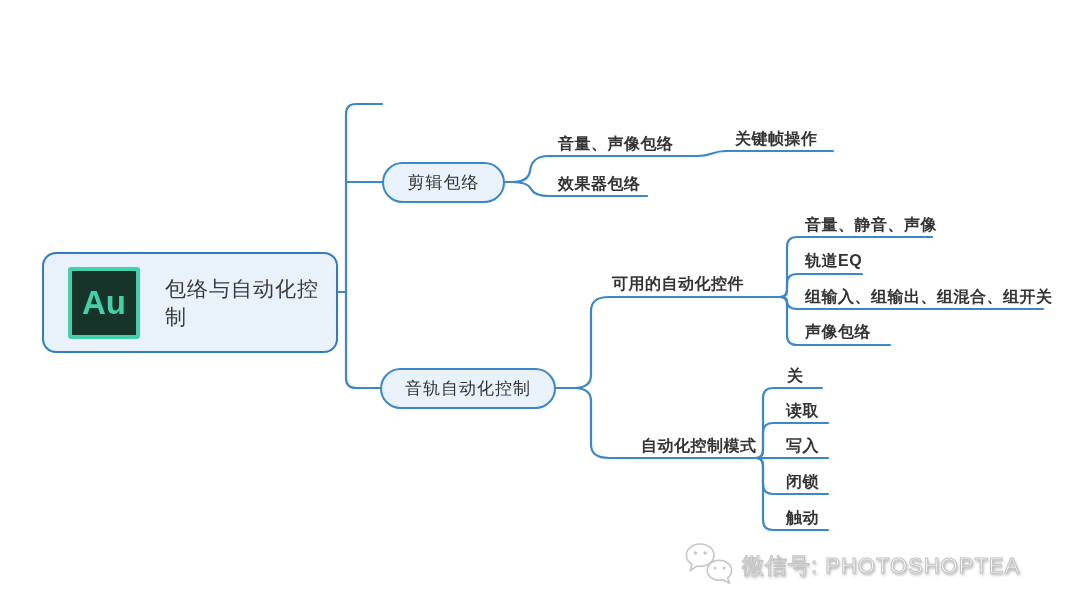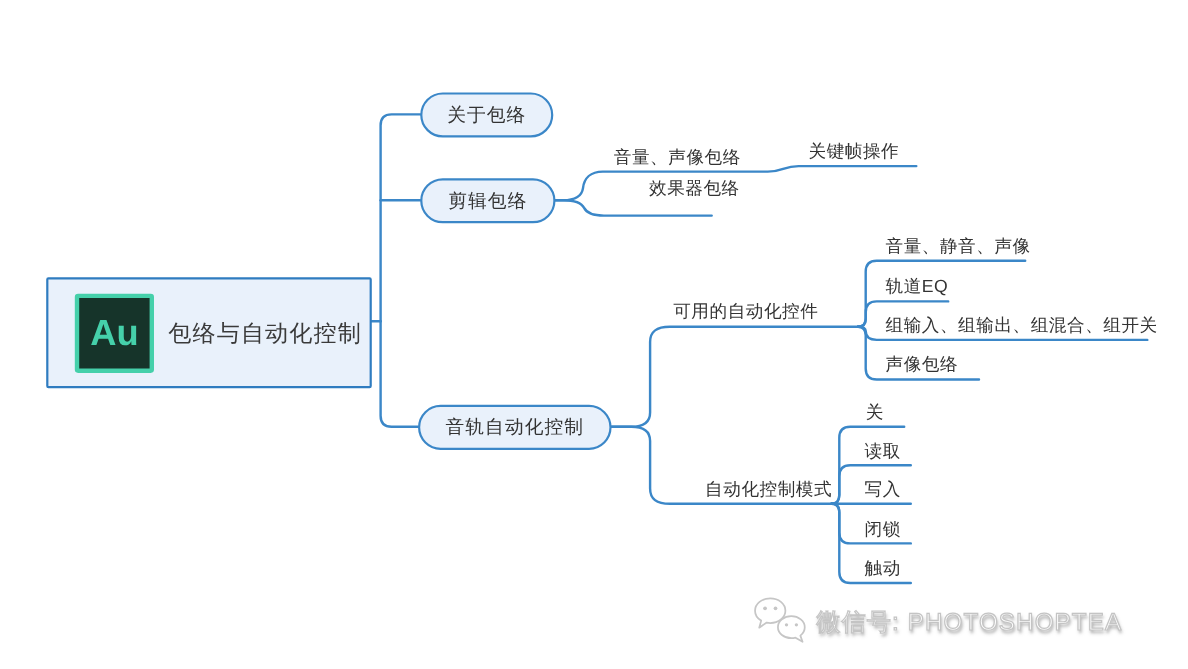--- a/index.html
+++ b/index.html
@@ -7,44 +7,44 @@
     width:1080px;height:608px;position:relative;background:#ffffff;overflow:hidden;
     font-family:"Liberation Sans","DejaVu Sans",sans-serif;
   }
   #canvas{position:absolute;inset:0;width:1080px;height:608px;}
   svg.edges{position:absolute;left:0;top:0;width:1080px;height:608px;pointer-events:none;}
   svg.edges path{fill:none;stroke:var(--line,#3b87c8);stroke-width:2.2;stroke-linecap:round;}
 
   .root-node{
     position:absolute;left:42px;top:252px;width:296px;height:101px;box-sizing:border-box;
     background:var(--node-fill,#e9f1fb);border:2.5px solid var(--node-border,#2f7cc0);
-    border-radius:2px;display:flex;align-items:center;gap:13px;padding-left:24px;
+    border-radius:14px;display:flex;align-items:center;gap:25px;padding-left:24px;
   }
   .au-logo{
     width:72px;height:72px;box-sizing:border-box;flex:0 0 auto;
     background:var(--logo-bg,#16342a);border:4px solid var(--logo-accent,#45d0aa);
     color:var(--logo-accent,#45d0aa);font-size:33px;font-weight:bold;
     display:flex;align-items:center;justify-content:center;border-radius:3px;
   }
   .root-title{font-size:21px;color:var(--text-dark,#3a3a3a);letter-spacing:1px;}
 
   .pill{
     position:absolute;box-sizing:border-box;height:41px;
     background:var(--node-fill,#e9f1fb);border:2.5px solid var(--line,#3b87c8);
     border-radius:21px;display:flex;align-items:center;justify-content:center;
     font-size:17px;color:#333333;letter-spacing:1px;
   }
   .pill.about{left:382px;top:84px;width:121px;}
   .pill.clip {left:382px;top:162px;width:123px;}
   .pill.track{left:380px;top:368px;width:176px;text-align:center;}
 
-  .lab{position:absolute;font-size:16px;color:#333333;letter-spacing:.5px;white-space:nowrap;line-height:20px;}
+  .lab{position:absolute;font-size:16px;color:#333333;letter-spacing:.5px;white-space:nowrap;line-height:20px;font-weight:bold;}
   .lab.vol-pan  {left:558px;top:134px;}
   .lab.keyframe {left:735px;top:129px;text-align:center;}
-  .lab.effects  {left:558px;top:162px;margin-left:32px;}
+  .lab.effects  {left:558px;top:174px;}
   .lab.available{left:612px;top:274px;}
   .lab.av-0{left:805px;top:215px;}
   .lab.av-1{left:805px;top:251px;}
   .lab.av-2{left:805px;top:287px;}
   .lab.av-3{left:805px;top:322px;}
   .lab.modes{left:617px;top:436px;margin-left:24px;}
   .lab.md-0{left:787px;top:366px;}
   .lab.md-1{left:786px;top:401px;}
   .lab.md-2{left:786px;top:436px;}
   .lab.md-3{left:786px;top:472px;}
@@ -86,21 +86,20 @@
     <path d="M 756 458 H 828"></path>
     <path d="M 756 458 Q 763 458 763 466 L 763 484 Q 763 494 773 494 H 828"></path>
     <path d="M 756 458 Q 763 458 763 466 L 763 520 Q 763 530 773 530 H 828"></path>
   </svg>
 
   <div class="root-node">
     <div class="au-logo">Au</div>
     <div class="root-title">包络与自动化控制</div>
   </div>
 
-  <div class="pill about">关于包络</div>
   <div class="pill clip">剪辑包络</div>
   <div class="pill track">音轨自动化控制</div>
 
   <div class="lab vol-pan">音量、声像包络</div>
   <div class="lab keyframe">关键帧操作</div>
   <div class="lab effects">效果器包络</div>
 
   <div class="lab available">可用的自动化控件</div>
   <div class="lab av-0">音量、静音、声像</div>
   <div class="lab av-1">轨道EQ</div>

